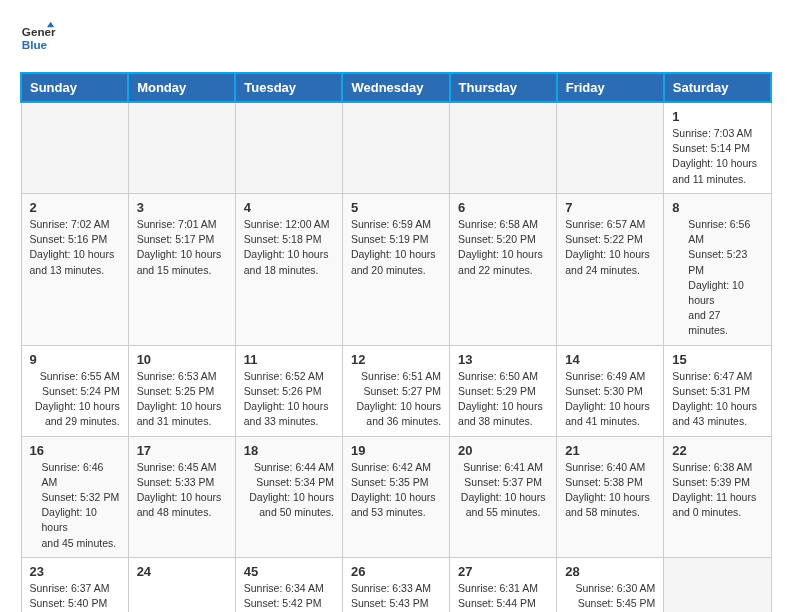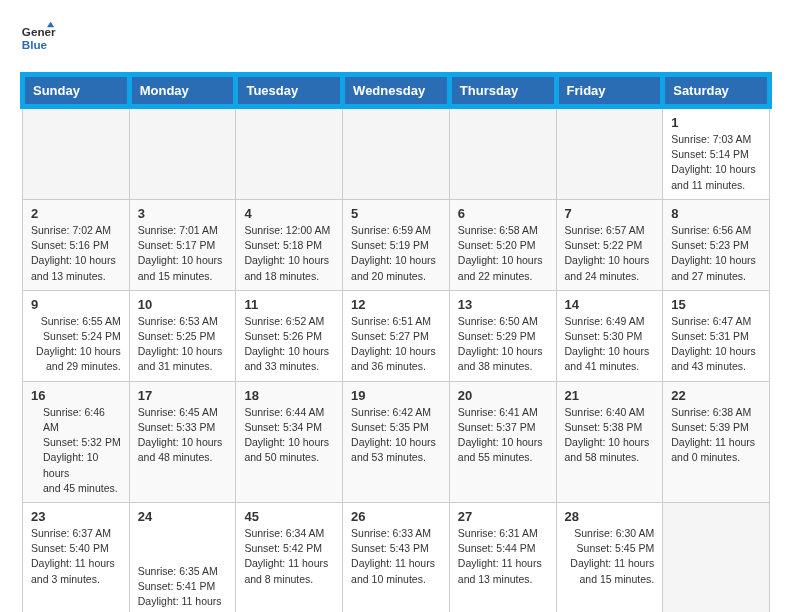--- a/index.html
+++ b/index.html
@@ -42,21 +42,21 @@
       border-collapse: collapse;
       border: 1px solid #ccc;
     }
     .calendar th {
       background: #2a6db5;
       color: #fff;
       font-size: 13px;
       font-weight: bold;
       padding: 6px 8px;
       text-align: left;
-      border: 5px solid #0ea5e9;
+      border: 2px solid #0ea5e9;
     }
     .calendar td {
       vertical-align: top;
       padding: 6px 8px;
       border: 1px solid #ccc;
       width: calc(100% / 7);
       min-height: 80px;
       font-size: 11px;
       color: #333;
       background: #fff;
@@ -162,21 +162,21 @@
         </td>
         <td>
           <span class="day-num">7</span>
           <div class="day-info" style="white-space: pre-line;">Sunrise: 6:57 AM
 Sunset: 5:22 PM
 Daylight: 10 hours
 and 24 minutes.</div>
         </td>
         <td>
           <span class="day-num">8</span>
-          <div class="day-info" style="white-space: pre-line;">Sunrise: 6:56 AM
+          <div class="day-info" style="white-space: pre-line; margin-left: 16px;">Sunrise: 6:56 AM
 Sunset: 5:23 PM
 Daylight: 10 hours
 and 27 minutes.</div>
         </td>
       </tr>
       <tr>
         <td>
           <span class="day-num">9</span>
           <div class="day-info" style="white-space: pre-line; text-align: right;">Sunrise: 6:55 AM
 Sunset: 5:24 PM
@@ -192,21 +192,21 @@
         </td>
         <td>
           <span class="day-num">11</span>
           <div class="day-info" style="white-space: pre-line;">Sunrise: 6:52 AM
 Sunset: 5:26 PM
 Daylight: 10 hours
 and 33 minutes.</div>
         </td>
         <td>
           <span class="day-num">12</span>
-          <div class="day-info" style="white-space: pre-line;">Sunrise: 6:51 AM
+          <div class="day-info" style="white-space: pre-line; text-align: right;">Sunrise: 6:51 AM
 Sunset: 5:27 PM
 Daylight: 10 hours
 and 36 minutes.</div>
         </td>
         <td>
           <span class="day-num">13</span>
           <div class="day-info" style="white-space: pre-line;">Sunrise: 6:50 AM
 Sunset: 5:29 PM
 Daylight: 10 hours
 and 38 minutes.</div>
@@ -236,35 +236,35 @@
         </td>
         <td>
           <span class="day-num">17</span>
           <div class="day-info" style="white-space: pre-line;">Sunrise: 6:45 AM
 Sunset: 5:33 PM
 Daylight: 10 hours
 and 48 minutes.</div>
         </td>
         <td>
           <span class="day-num">18</span>
-          <div class="day-info" style="white-space: pre-line;">Sunrise: 6:44 AM
+          <div class="day-info" style="white-space: pre-line; text-align: right;">Sunrise: 6:44 AM
 Sunset: 5:34 PM
 Daylight: 10 hours
 and 50 minutes.</div>
         </td>
         <td>
           <span class="day-num">19</span>
           <div class="day-info" style="white-space: pre-line;">Sunrise: 6:42 AM
 Sunset: 5:35 PM
 Daylight: 10 hours
 and 53 minutes.</div>
         </td>
         <td>
           <span class="day-num">20</span>
-          <div class="day-info" style="white-space: pre-line;">Sunrise: 6:41 AM
+          <div class="day-info" style="white-space: pre-line; text-align: center;">Sunrise: 6:41 AM
 Sunset: 5:37 PM
 Daylight: 10 hours
 and 55 minutes.</div>
         </td>
         <td>
           <span class="day-num">21</span>
           <div class="day-info" style="white-space: pre-line;">Sunrise: 6:40 AM
 Sunset: 5:38 PM
 Daylight: 10 hours
 and 58 minutes.</div>

